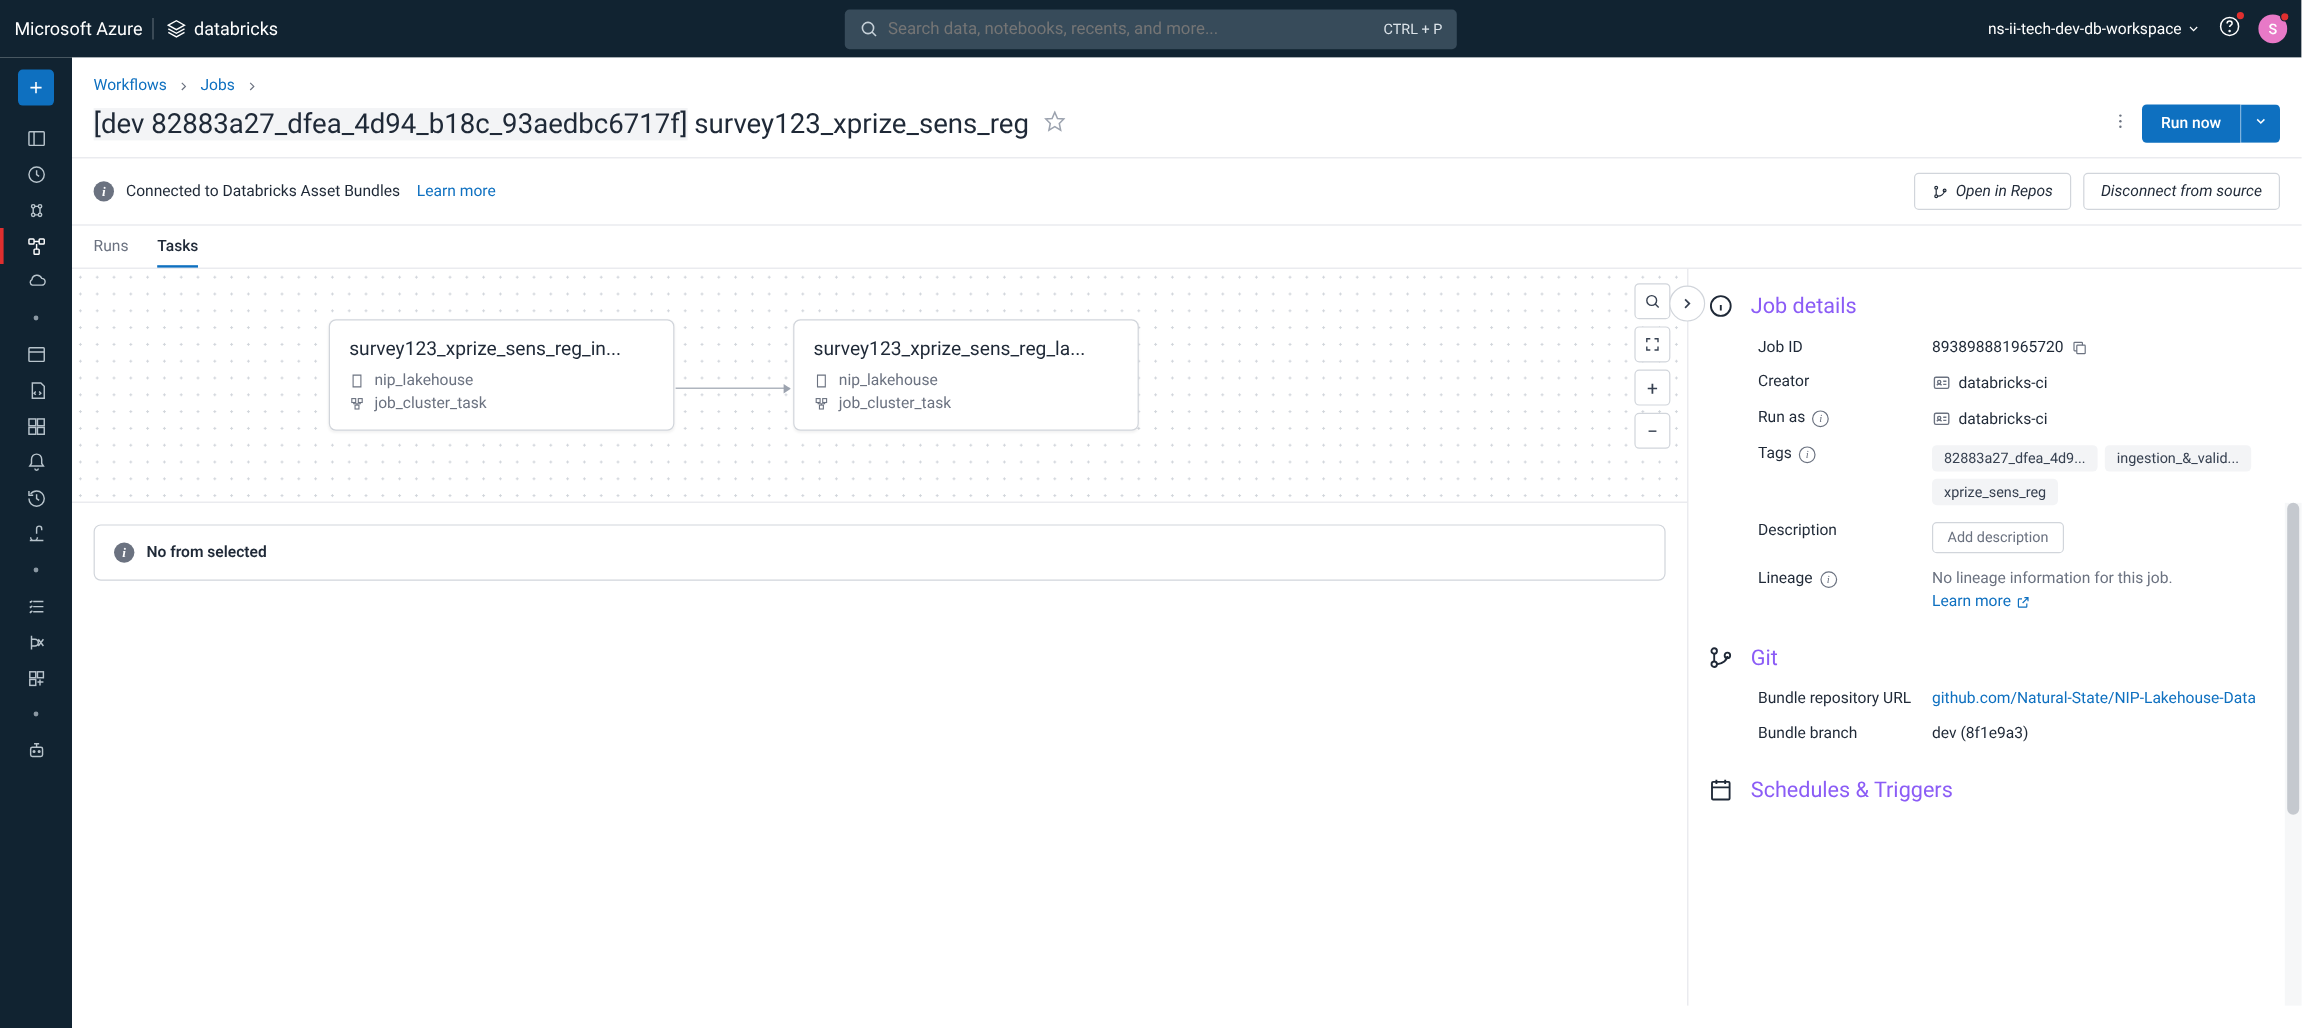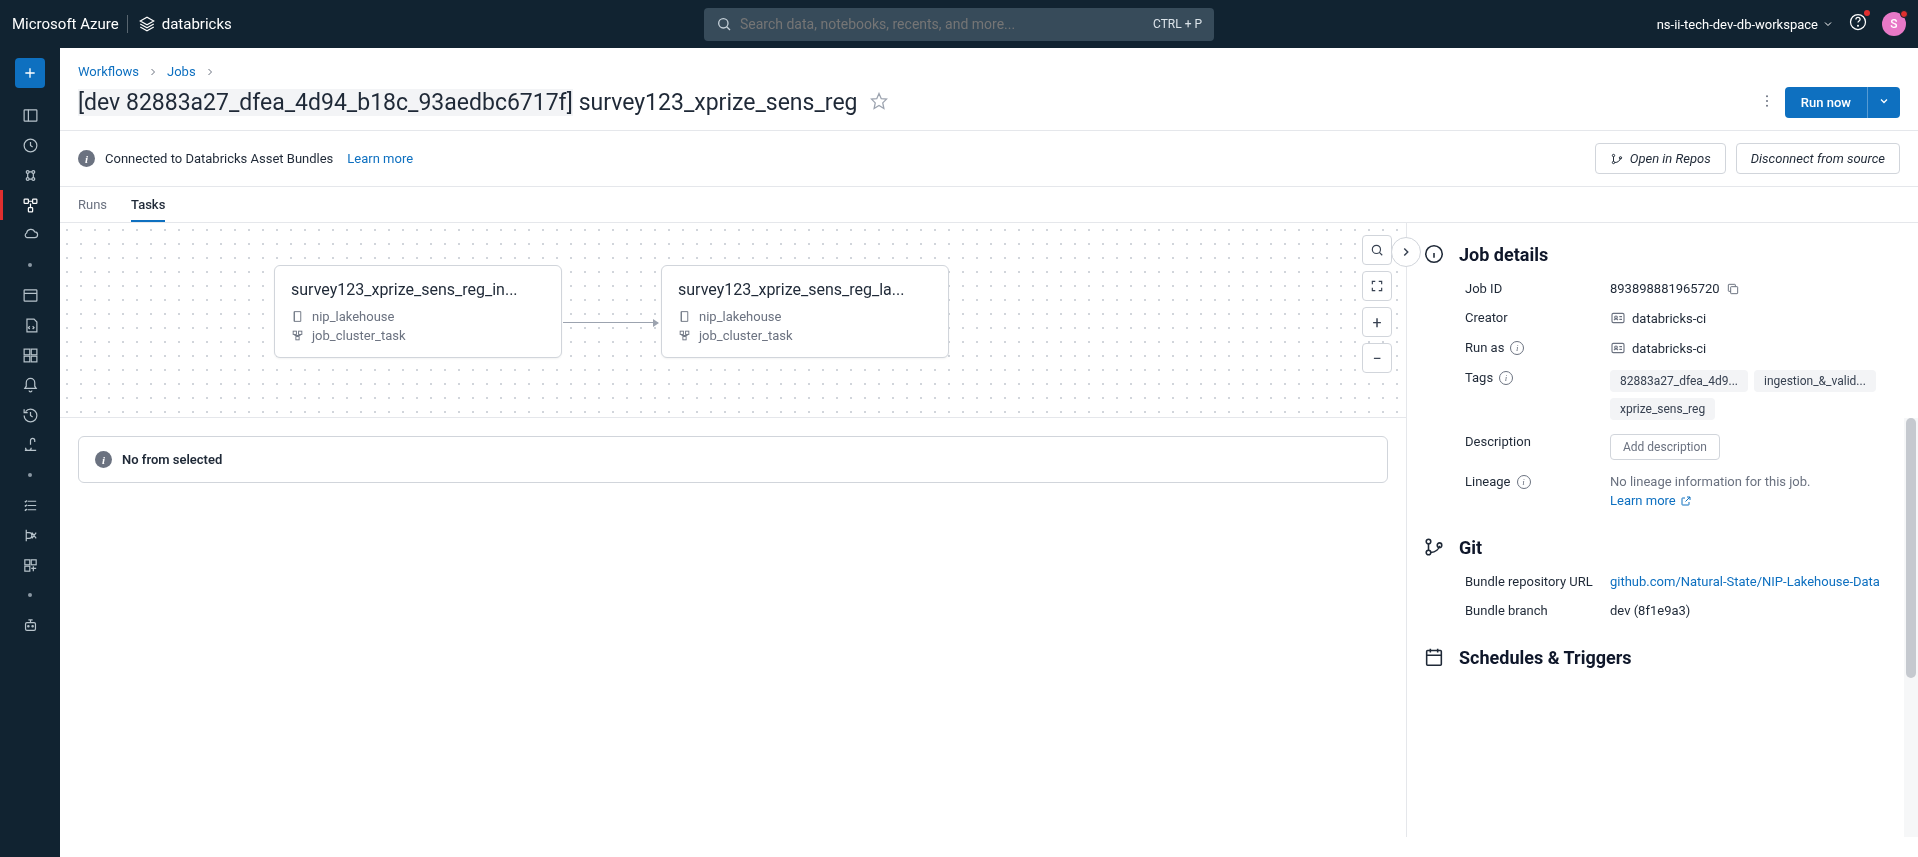--- a/index.html
+++ b/index.html
@@ -76,21 +76,21 @@
     
     
     .no-task { margin: 18px; border: 1px solid #d1d5db; border-radius: 6px; padding: 14px 16px; }
     .no-task-title { display: flex; align-items: center; gap: 10px; font-size: 13px; font-weight: 600; color: #1f2937; }
     .no-task-sub { font-size: 13px; color: #6b7280; margin-top: 6px; margin-left: 30px; }
     
     
     .detail-section { margin-bottom: 28px; }
     .detail-header { display: flex; align-items: center; gap: 14px; margin-bottom: 16px; }
     .detail-header svg { flex-shrink: 0; }
-    .detail-title { font-size: 18px; font-weight: 700; color: #0f172a; }
+    .detail-title { font-size: 18px; font-weight: 400; color: #8b5cf6; }
     .detail-rows { padding-left: 42px; }
     .detail-row { display: flex; align-items: flex-start; margin-bottom: 14px; font-size: 13px; }
     .detail-key { width: 145px; color: #1f2937; flex-shrink: 0; display: flex; align-items: center; gap: 6px; }
     .detail-val { color: #1f2937; display: flex; align-items: center; gap: 6px; flex-wrap: wrap; flex: 1; }
     .detail-val a { color: #0E70C0; text-decoration: none; }
     .tag-chip { background: #f3f4f6; padding: 4px 10px; border-radius: 4px; font-size: 12px; color: #374151; max-width: 140px; overflow: hidden; text-overflow: ellipsis; white-space: nowrap; }
     .add-desc-btn { background: #fff; border: 1px solid #d1d5db; padding: 5px 12px; border-radius: 4px; font-size: 12px; color: #6b7280; cursor: pointer; }
     .copy-icon { color: #6b7280; cursor: pointer; }
     .muted { color: #6b7280; }
     .small-info-icon { width: 14px; height: 14px; border: 1.2px solid #6b7280; border-radius: 50%; display: inline-flex; align-items: center; justify-content: center; font-size: 9px; color: #6b7280; font-style: italic; font-family: Georgia, serif; }

